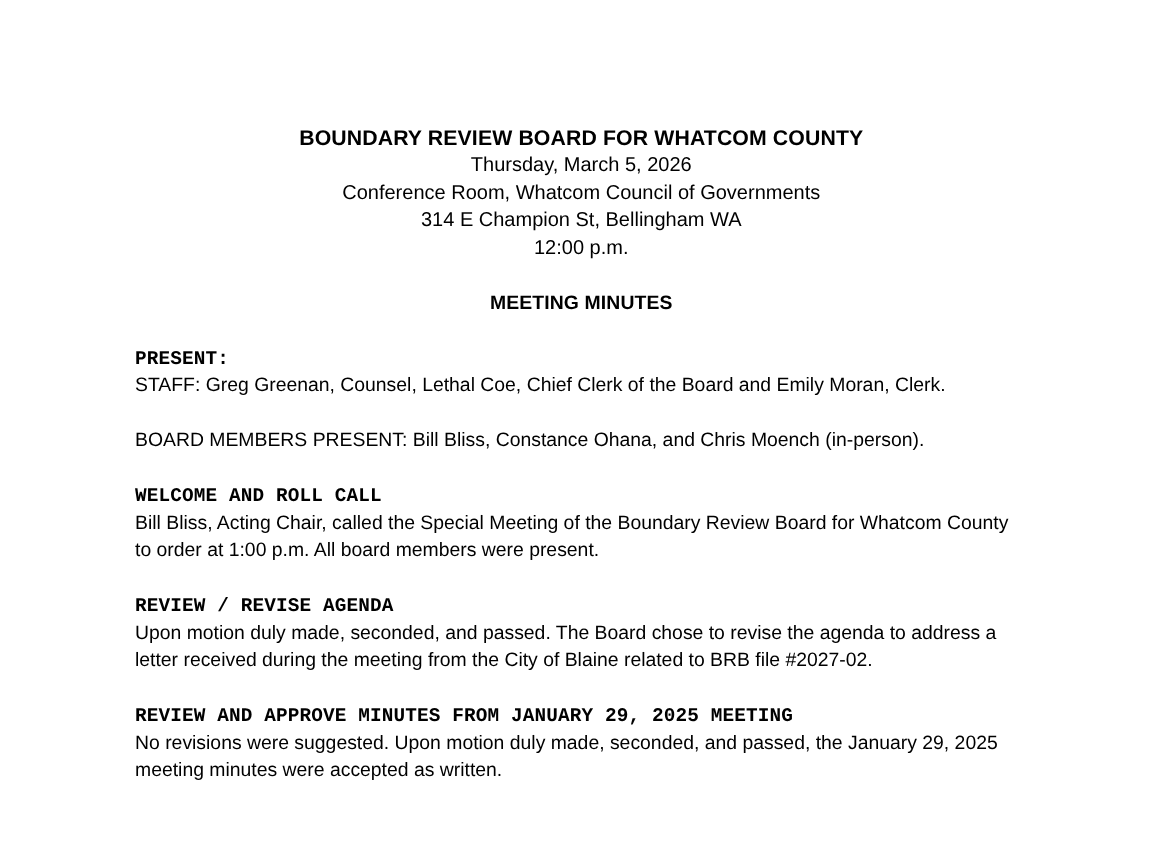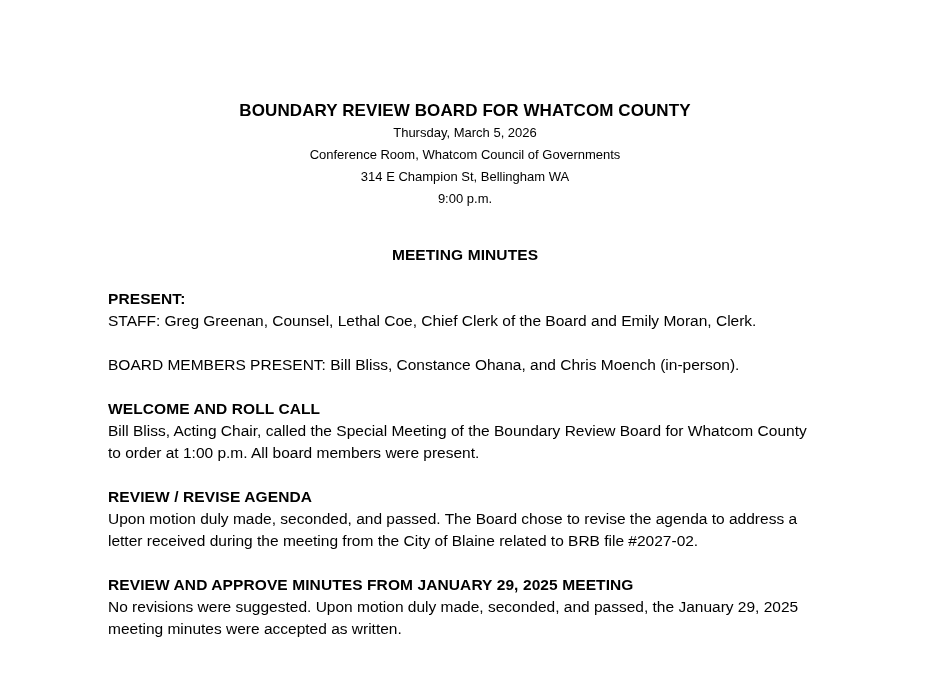--- a/index.html
+++ b/index.html
@@ -36,43 +36,44 @@
     padding-top: 100px;
   }
   .masthead-title {
     font-size: 17px;
     font-weight: bold;
     line-height: 22px;
     letter-spacing: 0.1px;
     white-space: nowrap;
   }
   .masthead-line {
-    font-size: 13px;
+    font-size: 16px;
     font-weight: normal;
     line-height: 22px;
     white-space: nowrap;
   }
   
   .doc-heading {
     text-align: center;
     font-size: 15.5px;
     font-weight: bold;
     line-height: 22px;
     letter-spacing: 0.1px;
-    margin-top: 34px;
+    margin-top: 22px;
   }
   
   .section {
     margin-top: 22px;
   }
   .section-heading {
     font-size: 15.5px;
     font-weight: bold;
     line-height: 22px;
     letter-spacing: 0.1px;
+    font-family: Liberation Mono, monospace;
   }
   .para {
     font-size: 15.5px;
     font-weight: normal;
     line-height: 22px;
     text-align: left;
   }
   .para + .para {
     margin-top: 22px;
   }
@@ -84,21 +85,21 @@
 <body>
 
 <div class="page">
   <div class="content">
 
     <div class="masthead">
       <div class="masthead-title">BOUNDARY REVIEW BOARD FOR WHATCOM COUNTY</div>
       <div class="masthead-line">Thursday, March 5, 2026</div>
       <div class="masthead-line">Conference Room, Whatcom Council of Governments</div>
       <div class="masthead-line">314 E Champion St, Bellingham WA</div>
-      <div class="masthead-line">9:00 p.m.</div>
+      <div class="masthead-line">12:00 p.m.</div>
     </div>
 
     <div class="doc-heading">MEETING MINUTES</div>
 
     <div class="section">
       <div class="section-heading">PRESENT:</div>
       <div class="para">STAFF: Greg Greenan, Counsel, Lethal Coe, Chief Clerk of the Board and Emily Moran, Clerk.</div>
       <div class="para para-tight">BOARD MEMBERS PRESENT: Bill Bliss, Constance Ohana, and Chris Moench (in-person).</div>
     </div>
 

